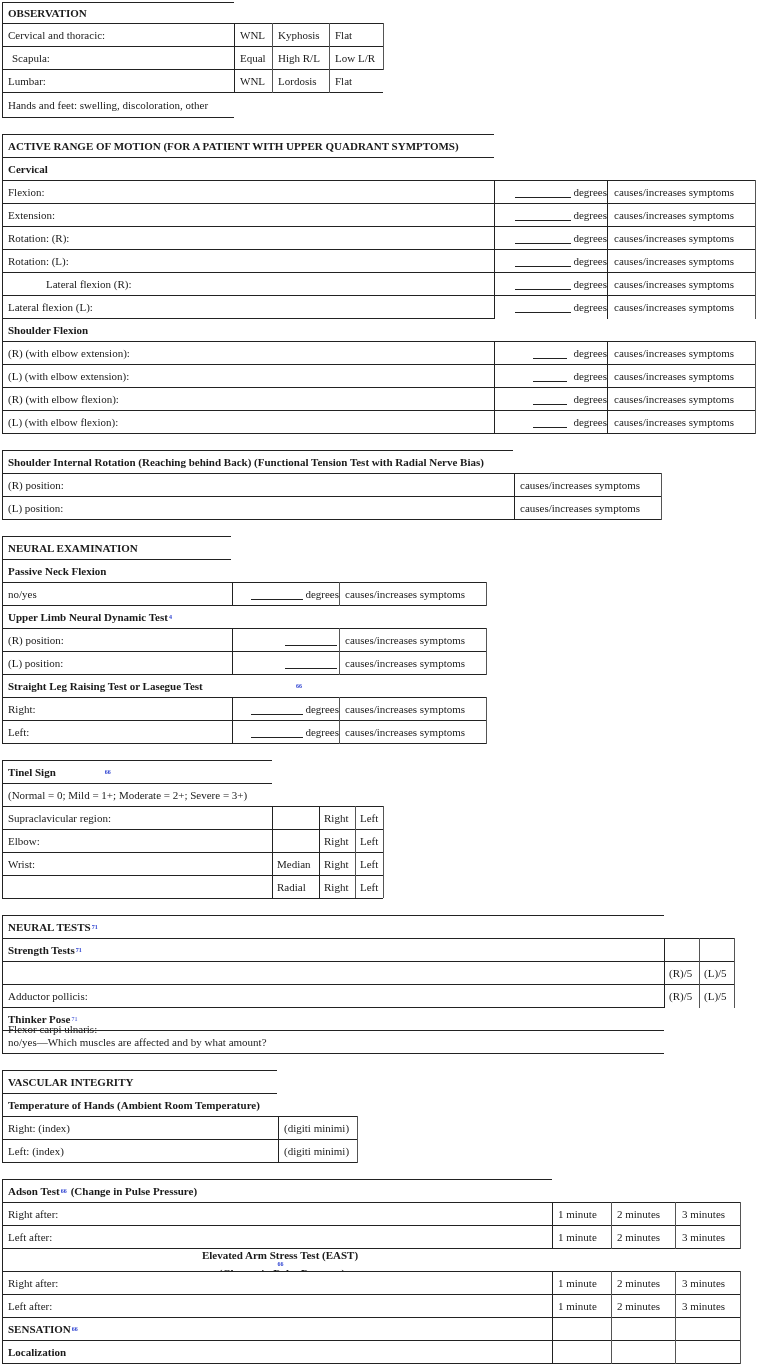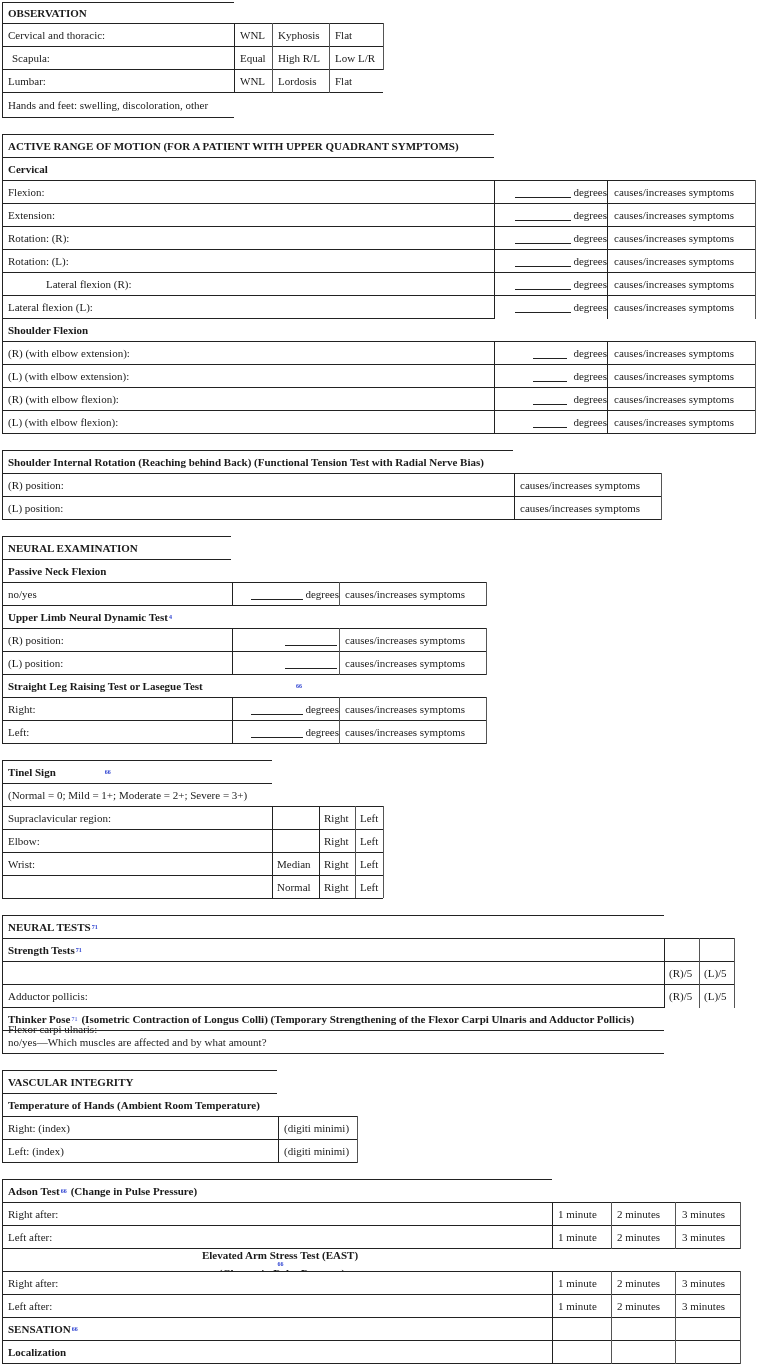--- a/index.html
+++ b/index.html
@@ -250,21 +250,21 @@
       <div class="cell" style="left:273px;top:830px;width:46px;height:22px;padding-left:4px;"></div>
       <div class="cell" style="left:320px;top:830px;width:35px;height:22px;padding-left:4px;">Right</div>
       <div class="cell" style="left:356px;top:830px;width:27px;height:22px;padding-left:4px;">Left</div>
       <div class="hl" style="left:2px;top:852px;width:381px;"></div>
       <div class="cell" style="left:2px;top:853px;width:270px;height:22px;">Wrist:</div>
       <div class="cell" style="left:273px;top:853px;width:46px;height:22px;padding-left:4px;">Median</div>
       <div class="cell" style="left:320px;top:853px;width:35px;height:22px;padding-left:4px;">Right</div>
       <div class="cell" style="left:356px;top:853px;width:27px;height:22px;padding-left:4px;">Left</div>
       <div class="hl" style="left:2px;top:875px;width:381px;"></div>
       <div class="cell" style="left:2px;top:876px;width:270px;height:22px;"></div>
-      <div class="cell" style="left:273px;top:876px;width:46px;height:22px;padding-left:4px;">Normal</div>
+      <div class="cell" style="left:273px;top:876px;width:46px;height:22px;padding-left:4px;">Radial</div>
       <div class="cell" style="left:320px;top:876px;width:35px;height:22px;padding-left:4px;">Right</div>
       <div class="cell" style="left:356px;top:876px;width:27px;height:22px;padding-left:4px;">Left</div>
       <div class="hl" style="left:2px;top:898px;width:381px;"></div>
     </div>
   <div class="vl" style="left:272px;top:806px;height:92px;"></div>
   <div class="vl" style="left:319px;top:806px;height:92px;"></div>
   <div class="vlt" style="left:355px;top:806px;height:92px;"></div>
   <div class="vlt" style="left:383px;top:806px;height:92px;"></div>
 </div>
 
@@ -289,21 +289,20 @@
   <div class="cell" style="left:665px;top:985px;width:34px;height:22px;padding-left:4px;">(R)/5</div>
   <div class="cell" style="left:699px;top:985px;width:35px;height:22px;padding-left:5px;">(L)/5</div>
   <div class="hl" style="left:2px;top:1007px;width:662px;"></div>
   <div class="vl" style="left:664px;top:938px;height:70px;"></div>
   <div class="vlt" style="left:699px;top:938px;height:70px;"></div>
   <div class="vlt" style="left:734px;top:938px;height:70px;"></div>
 
   <div class="cell" style="left:2px;top:1008px;width:662px;height:22px;">
       <span class="b">Thinker Pose</span>
       <sup>71</sup>
-      <span class="b" style="margin-left:4px;">(Isometric Contraction of Longus Colli) (Temporary Strengthening of the Flexor Carpi Ulnaris and Adductor Pollicis)</span>
     </div>
   <div class="hl" style="left:2px;top:1030px;width:662px;"></div>
   <div class="cell" style="left:2px;top:1031px;width:662px;height:22px;">no/yes—Which muscles are affected and by  what amount?</div>
   <div class="hl" style="left:2px;top:1053px;width:662px;"></div>
 </div>
 
 <div>
   <div class="hl" style="left:2px;top:1070px;width:275px;"></div>
   <div class="vl" style="left:2px;top:1070px;height:93px;"></div>
   <div class="cell b" style="left:2px;top:1071px;width:275px;height:22px;">VASCULAR INTEGRITY</div>

